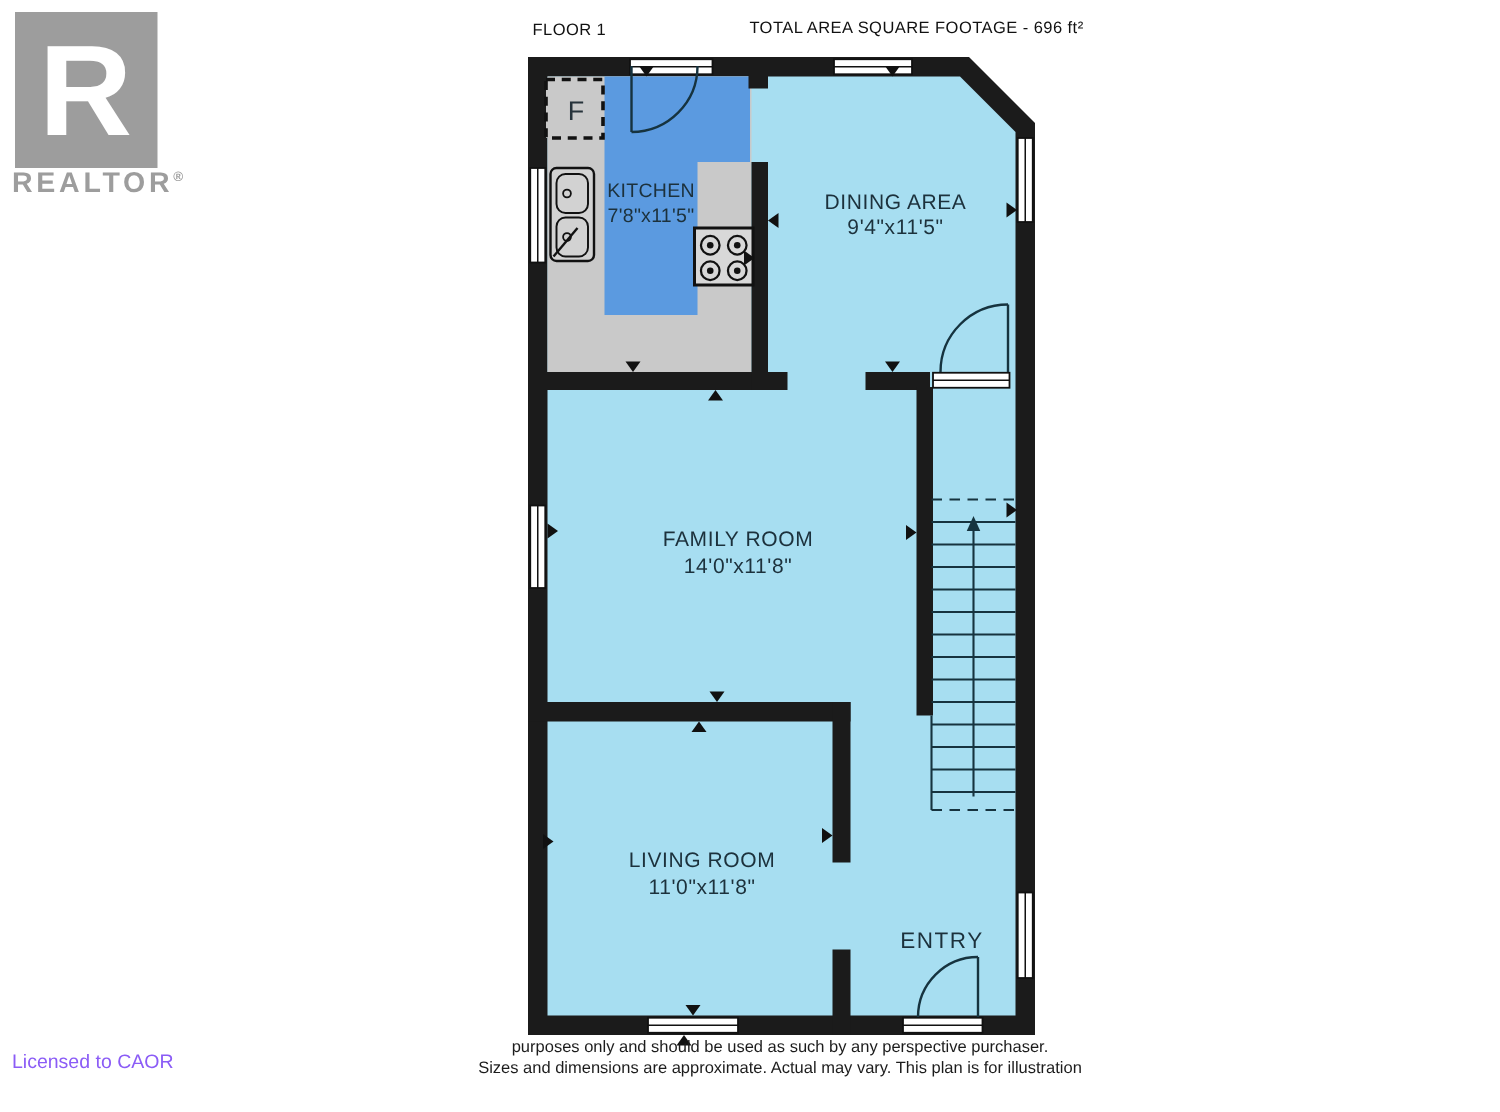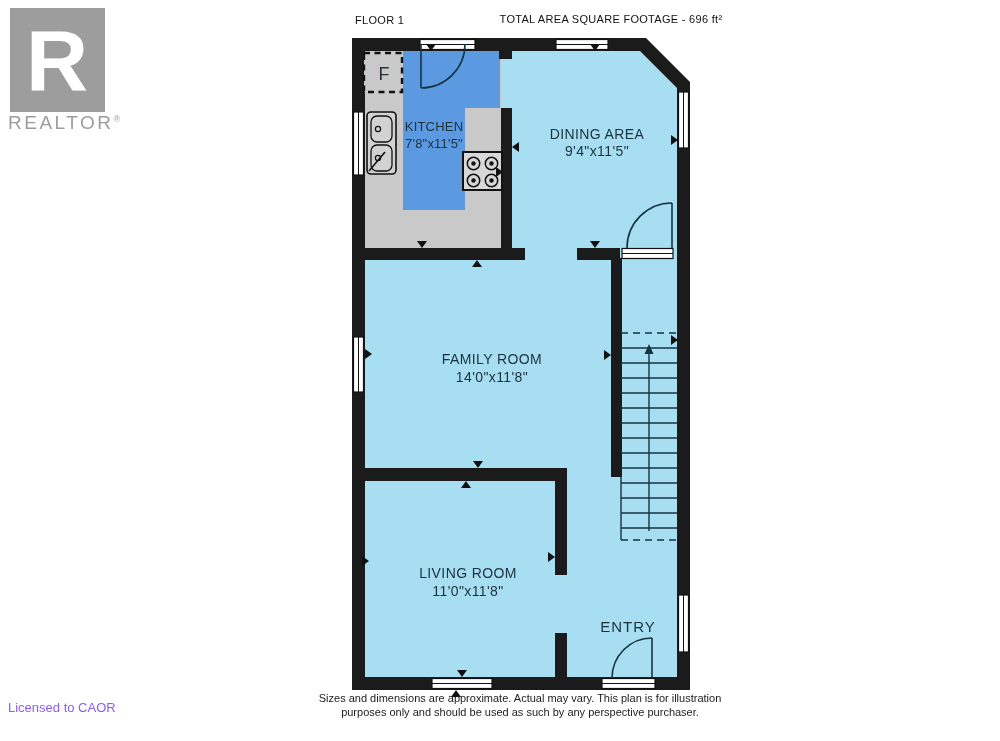--- a/index.html
+++ b/index.html
@@ -4,21 +4,21 @@
 <style>
   html,body{margin:0;padding:0;background:#ffffff;}
   #stage{position:relative;width:1000px;height:741px;background:#ffffff;overflow:hidden;
          font-family:"Liberation Sans",sans-serif;}
   .abs{position:absolute;}
   .hdr{font-size:11px;color:#111111;letter-spacing:.3px;white-space:nowrap;}
   #floor-label{left:355px;top:14px;}
   #total-area{left:578px;top:13px;transform:translateX(-50%);margin-left:33px;}
   #logo-box{left:10px;top:8px;width:95px;height:104px;background:#9d9d9d;}
   #logo-r{width:100%;height:100%;display:block;}
-  #wordmark{left:8px;top:112px;color:#9d9d9d;font-size:19px;letter-spacing:2.5px;white-space:nowrap;}
+  #wordmark{left:8px;top:112px;color:#9d9d9d;font-size:19px;letter-spacing:2.5px;white-space:nowrap;font-weight:bold;}
   #wordmark sup{font-size:9px;letter-spacing:0;}
   #licensed{left:8px;top:700px;color:#8b5cf6;font-size:13px;}
   #disclaimer{left:520px;top:692px;transform:translateX(-50%);text-align:center;
               font-size:11px;line-height:13.5px;color:#1c1c1c;white-space:nowrap;}
   svg text{font-family:"Liberation Sans",sans-serif;}
   .roomlabel{fill:#1c313c;font-size:14px;letter-spacing:.4px;}
   .roomlabel-sm{fill:#1c313c;font-size:13px;letter-spacing:.2px;}
 </style>
 </head>
 <body>
@@ -173,18 +173,18 @@
       <text class="roomlabel" x="597" y="156">9'4"x11'5"</text>
       <text class="roomlabel" x="492" y="364">FAMILY ROOM</text>
       <text class="roomlabel" x="492" y="382">14'0"x11'8"</text>
       <text class="roomlabel" x="468" y="578">LIVING ROOM</text>
       <text class="roomlabel" x="468" y="596">11'0"x11'8"</text>
       <text class="roomlabel" x="628" y="632" style="font-size:15px;letter-spacing:1px">ENTRY</text>
     </g>
   </svg>
 
   <div class="abs" id="disclaimer">
+    <div>purposes only and should be used as such by any perspective purchaser.</div>
     <div>Sizes and dimensions are approximate. Actual may vary. This plan is for illustration</div>
-    <div>purposes only and should be used as such by any perspective purchaser.</div>
   </div>
   <div class="abs" id="licensed">Licensed to CAOR</div>
 
 </div>
 
 </body></html>

